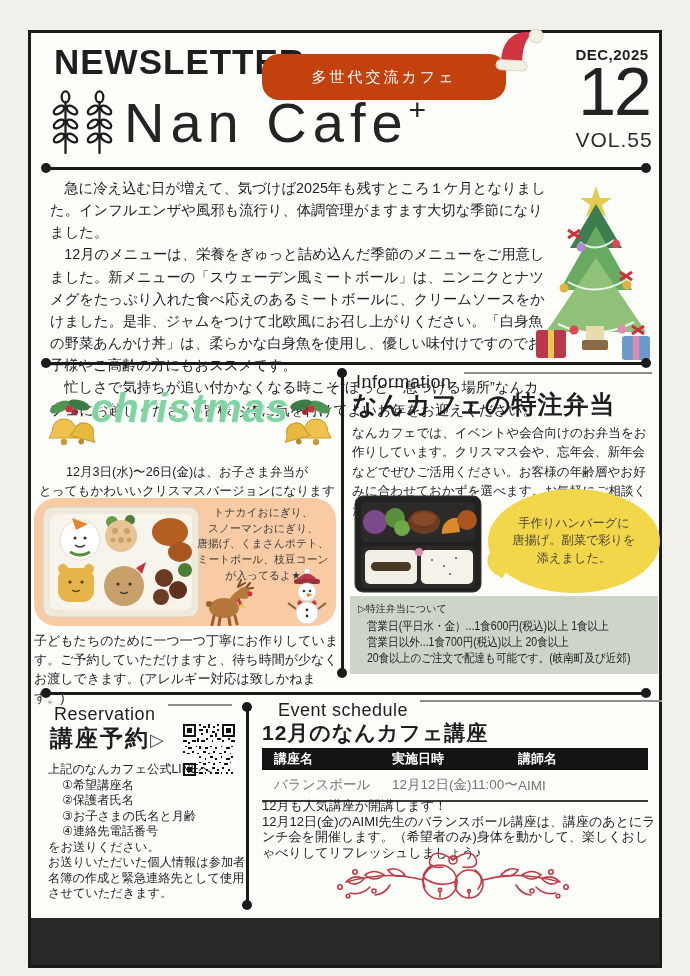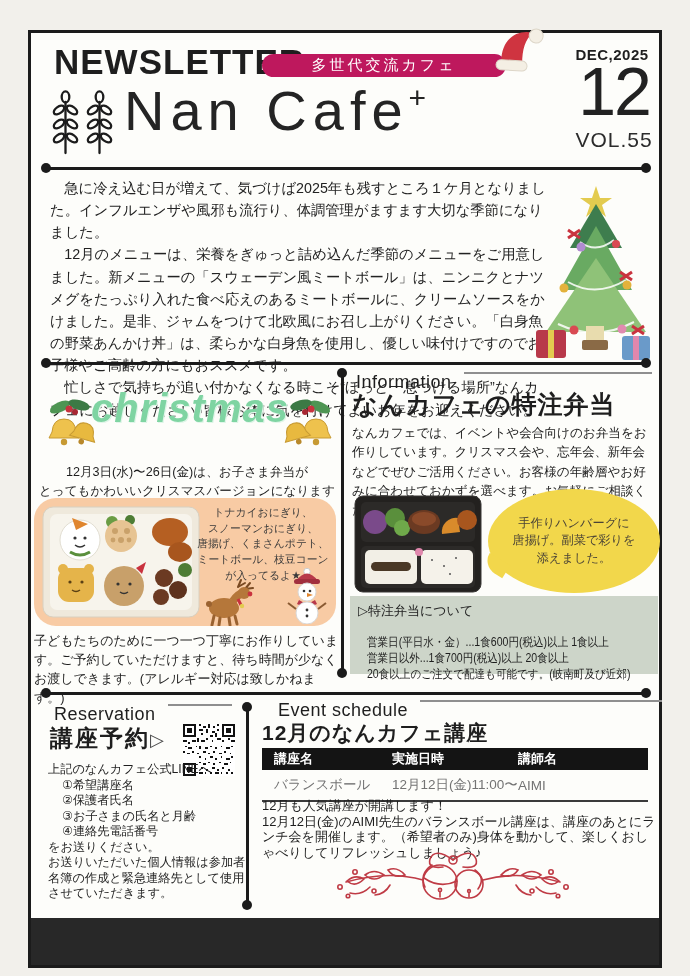--- a/index.html
+++ b/index.html
@@ -18,28 +18,28 @@
   .hrule.dl::before, .hrule.dr::after, .vrule.dt::before, .vrule.db::after {
     content:""; position:absolute; width:10px; height:10px; border-radius:50%; background:#1b1b1b; }
   .hrule.dl::before { left:-3px; top:-4px; }
   .hrule.dr::after  { right:-3px; top:-4px; }
   .vrule { position:absolute; width:2.5px; background:#1b1b1b; }
   .vrule.dt::before { top:-4px; left:-4px; }
   .vrule.db::after  { bottom:-4px; left:-4px; }
 
   
   .newsletter { left:54px; top:42px; font-size:35px; font-weight:bold; letter-spacing:1px; }
-  .pill { left:262px; top:54px; width:244px; height:23px; background:#be185d; border-radius:17px;
+  .pill { left:262px; top:54px; width:244px; height:46px; background:#c2410c; border-radius:17px;
     color:#fff; font-size:15px; letter-spacing:3px; display:flex; align-items:center; justify-content:center; }
   .santa-hat { left:490px; top:22px; transform:rotate(4deg); }
   .issue-date { left:566px; top:46px; width:92px; text-align:center; font-size:15px; font-weight:bold; letter-spacing:.5px; }
   .issue-num { left:570px; top:56px; width:88px; text-align:center; font-size:68px; line-height:1.05; letter-spacing:-2px; color:#222; }
   .volume { left:570px; top:128px; width:88px; text-align:center; font-size:21px; color:#2c2c2c; letter-spacing:1px; }
   .wheat-wrap { left:52px; top:90px; display:flex; gap:7px; }
-  .logo { left:124px; top:78px; font-size:56px; letter-spacing:6px; color:#242424; white-space:nowrap; }
+  .logo { left:124px; top:90px; font-size:56px; letter-spacing:6px; color:#242424; white-space:nowrap; }
   .logo .plus { font-size:30px; position:relative; top:-22px; letter-spacing:0; }
 
   
   .intro { left:50px; top:177px; width:496px; font-size:14.3px; line-height:1.55; color:#222; }
   .intro p { margin:0; text-indent:1em; }
   .tree { left:534px; top:184px; }
 
   
   .xmas-deco { top:396px; }
   .xmas-script { left:58px; top:386px; width:264px; text-align:center;
@@ -65,21 +65,21 @@
   .info-body { left:352px; top:424px; width:306px; font-size:12.6px; line-height:1.53; }
   .info-photo { left:354px; top:494px; }
   .bubble { left:488px; top:489px; width:172px; height:104px; background:#f2d74b; border-radius:50%;
     display:flex; flex-direction:column; align-items:center; justify-content:center; text-align:center;
     font-size:12.2px; line-height:1.4; color:#4a4336; }
   .bubble::before { content:""; position:absolute; left:-4px; bottom:20px; width:24px; height:15px;
     background:#f2d74b; transform:rotate(32deg); border-radius:0 0 0 15px; }
   .bubble .b-title { font-weight:bold; margin-bottom:9px; white-space:pre-line; }
   .bubble .b-body { white-space:pre-line; }
   .pricing { left:350px; top:596px; width:308px; height:78px; background:#cdd5c9; padding:6px 8px; box-sizing:border-box; }
-  .pricing .p-title { font-size:13px; color:#222; margin-bottom:14px; }
+  .pricing .p-title { font-size:10px; color:#222; margin-bottom:2px; }
   .pricing .p-line { font-size:12px; line-height:16px; white-space:nowrap;
     transform:scaleX(.88); transform-origin:left center; margin-left:9px; }
 
   
   .res-label { left:54px; top:704px; width:178px; }
   .res-title { left:50px; top:723px; font-size:23px; font-weight:bold; letter-spacing:2px; }
   .res-arrow { left:150px; top:729px; font-size:18px; color:#4a4a4a; }
   .qr { left:183px; top:724px; }
   .res-body { left:48px; top:762px; width:202px; font-size:12.2px; line-height:15.5px; }
   .res-items { margin-left:14px; }

